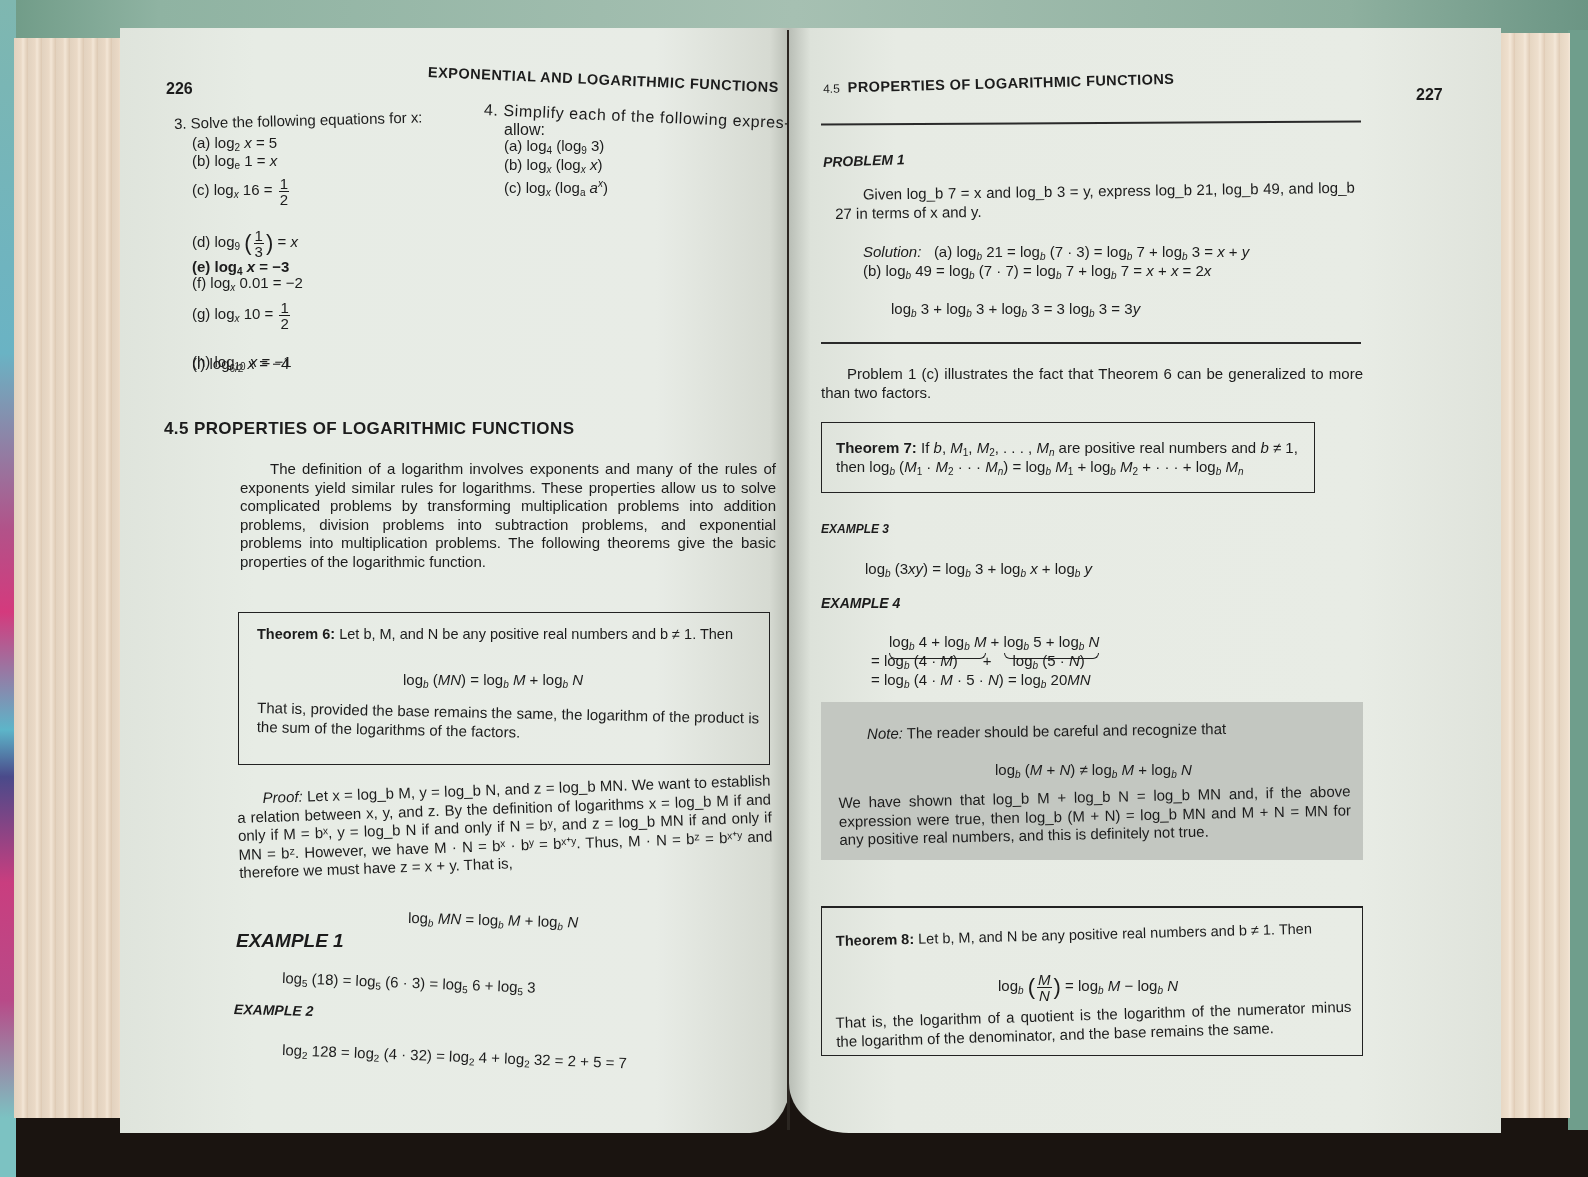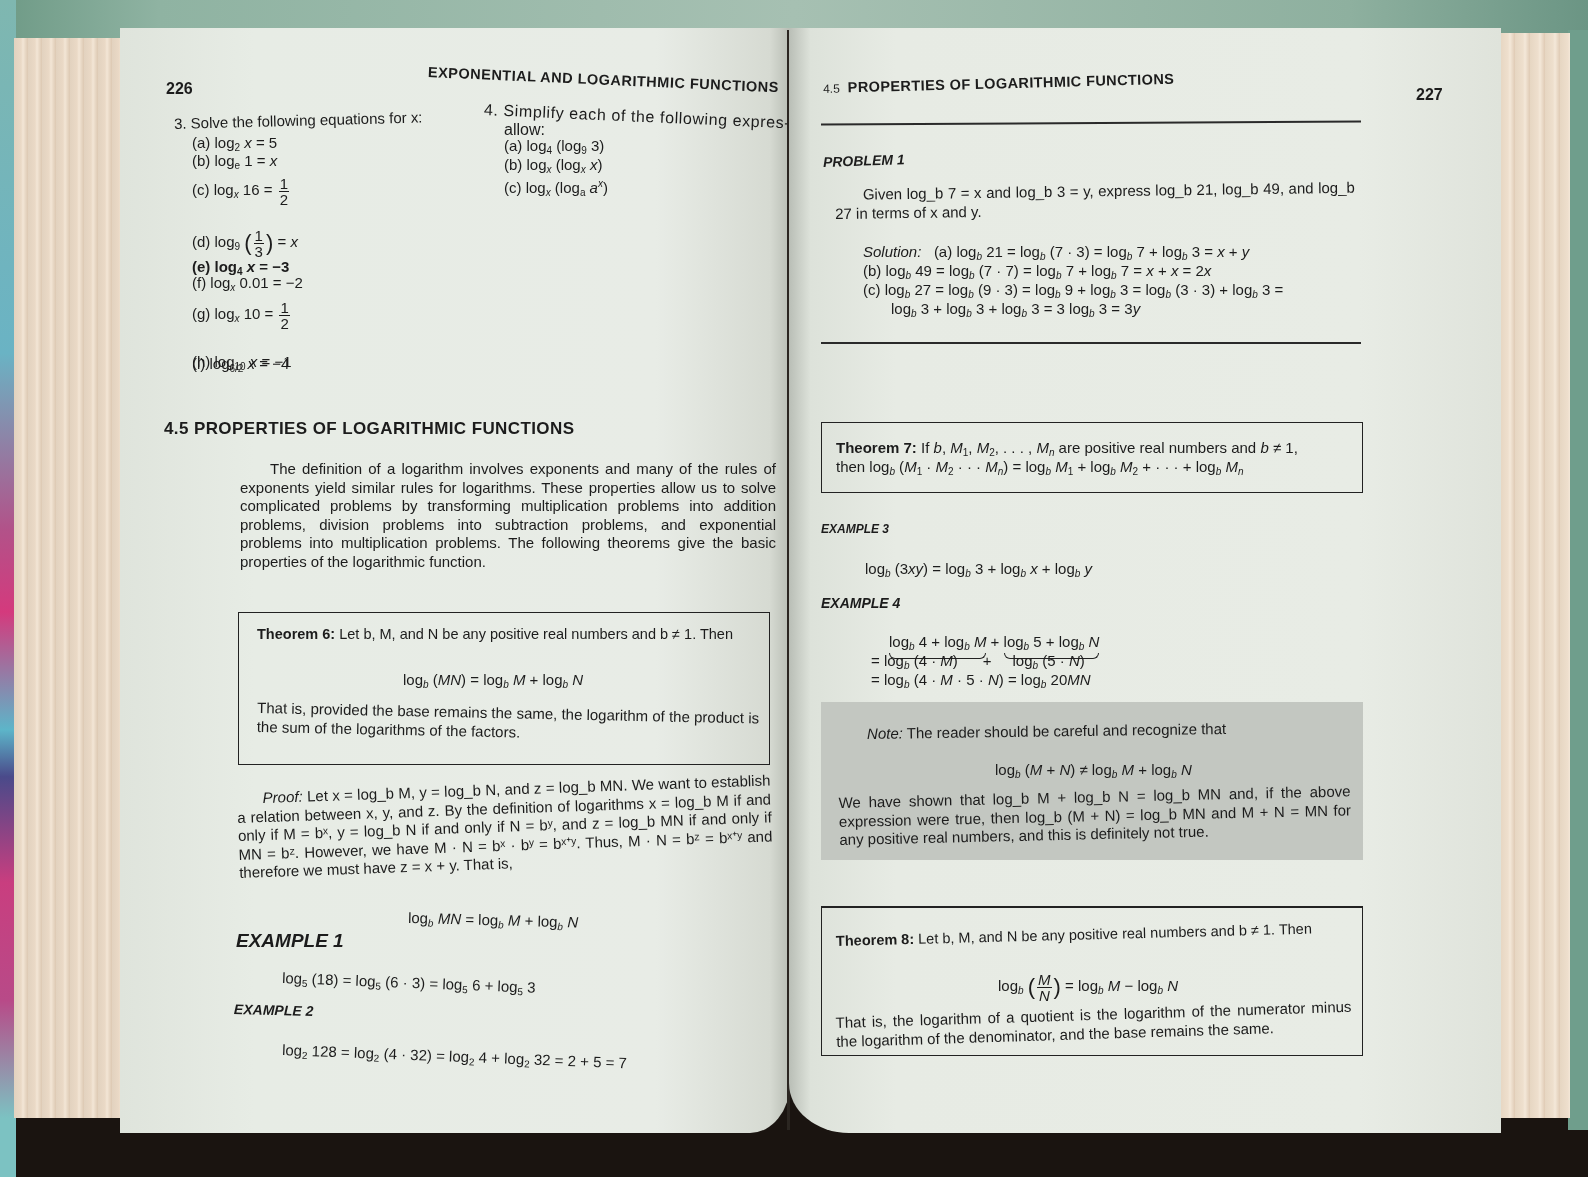--- a/index.html
+++ b/index.html
@@ -132,26 +132,26 @@
 
 <div class="page page-right">
   <div class="abs" style="left:34px;top:52px;font-size:14.5px;transform:rotate(-1.5deg);transform-origin:left;"><span style="font-size:12px;">4.5</span>&nbsp; <span class="b" style="letter-spacing:0.4px;">PROPERTIES OF LOGARITHMIC FUNCTIONS</span></div>
   <div class="abs b" style="left:627px;top:58px;font-size:16px;">227</div>
   <div class="rule" style="left:32px;top:94px;width:540px;transform:rotate(-0.3deg);"></div>
 
   <div class="abs bi" style="left:34px;top:126px;font-size:14px;transform:rotate(-2deg);transform-origin:left;">PROBLEM 1</div>
   <div class="abs para" style="left:46px;top:158px;width:520px;text-indent:28px;transform:rotate(-0.8deg);transform-origin:left;">Given log_b 7 = x and log_b 3 = y, express log_b 21, log_b 49, and log_b 27 in terms of x and y.</div>
   <div class="abs txt" style="left:74px;top:214px;"><i>Solution:</i>&nbsp;&nbsp; (a) log<span class="sub"><i>b</i></span> 21 = log<span class="sub"><i>b</i></span> (7 · 3) = log<span class="sub"><i>b</i></span> 7 + log<span class="sub"><i>b</i></span> 3 = <i>x</i> + <i>y</i></div>
   <div class="abs txt" style="left:74px;top:233px;">(b) log<span class="sub"><i>b</i></span> 49 = log<span class="sub"><i>b</i></span> (7 · 7) = log<span class="sub"><i>b</i></span> 7 + log<span class="sub"><i>b</i></span> 7 = <i>x</i> + <i>x</i> = 2<i>x</i></div>
-  <div class="abs txt" style="left:74px;top:252px;">(c) log<span class="sub"><i>b</i></span> 27 = log<span class="sub"><i>b</i></span> (9 · 3) = log<span class="sub"><i>b</i></span> 9 + log<span class="sub"><i>b</i></span> 3 = log<span class="sub"><i>b</i></span> (3 · 3) + log<span class="sub"><i>b</i></span> 3 =</div>
   <div class="abs txt" style="left:102px;top:271px;">log<span class="sub"><i>b</i></span> 3 + log<span class="sub"><i>b</i></span> 3 + log<span class="sub"><i>b</i></span> 3 = 3 log<span class="sub"><i>b</i></span> 3 = 3<i>y</i></div>
   <div class="rule" style="left:32px;top:314px;width:540px;"></div>
 
+  <div class="abs para" style="left:32px;top:337px;width:542px;text-indent:26px;">Problem 1 (c) illustrates the fact that Theorem 6 can be generalized to more than two factors.</div>
 
-  <div class="box" style="left:32px;top:394px;width:542px;height:71px;">
+  <div class="box" style="left:32px;top:394px;width:494px;height:71px;">
     <div class="abs txt" style="left:14px;top:15px;"><span class="b">Theorem 7:</span> If <i>b</i>, <i>M</i><span class="sub">1</span>, <i>M</i><span class="sub">2</span>, . . . , <i>M<span class="sub">n</span></i> are positive real numbers and <i>b</i> ≠ 1,</div>
     <div class="abs txt" style="left:14px;top:34px;">then log<span class="sub"><i>b</i></span> (<i>M</i><span class="sub">1</span> · <i>M</i><span class="sub">2</span> · · · <i>M<span class="sub">n</span></i>) = log<span class="sub"><i>b</i></span> <i>M</i><span class="sub">1</span> + log<span class="sub"><i>b</i></span> <i>M</i><span class="sub">2</span> + · · · + log<span class="sub"><i>b</i></span> <i>M<span class="sub">n</span></i></div>
   </div>
 
   <div class="abs bi" style="left:32px;top:494px;font-size:12px;">EXAMPLE 3</div>
   <div class="abs txt" style="left:76px;top:531px;">log<span class="sub"><i>b</i></span> (3<i>xy</i>) = log<span class="sub"><i>b</i></span> 3 + log<span class="sub"><i>b</i></span> <i>x</i> + log<span class="sub"><i>b</i></span> <i>y</i></div>
 
   <div class="abs bi" style="left:32px;top:567px;font-size:14px;">EXAMPLE 4</div>
   <div class="abs txt" style="left:100px;top:604px;"><span class="brace-group">log<span class="sub"><i>b</i></span> 4 + log<span class="sub"><i>b</i></span> <i>M</i></span> + <span class="brace-group">log<span class="sub"><i>b</i></span> 5 + log<span class="sub"><i>b</i></span> <i>N</i></span></div>
   <div class="abs txt" style="left:82px;top:623px;">= log<span class="sub"><i>b</i></span> (4 · <i>M</i>)&nbsp;&nbsp;&nbsp;&nbsp;&nbsp;&nbsp;+&nbsp;&nbsp;&nbsp;&nbsp; log<span class="sub"><i>b</i></span> (5 · <i>N</i>)</div>

